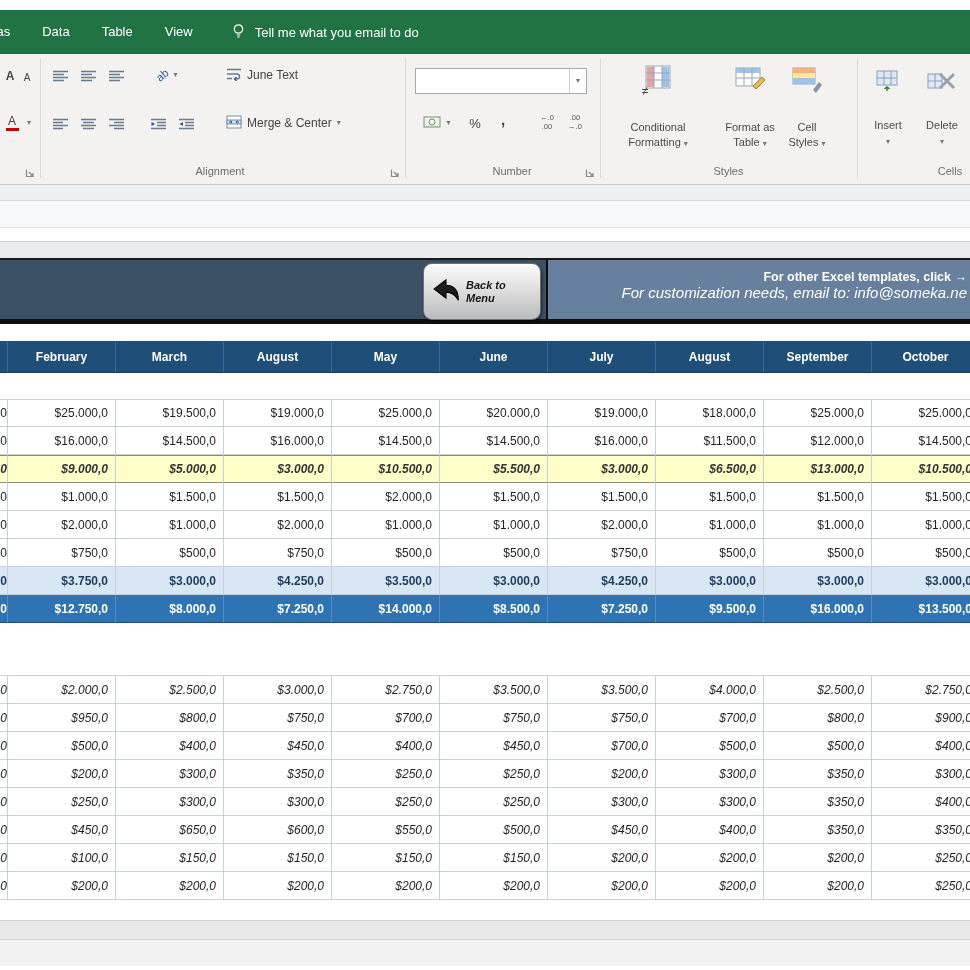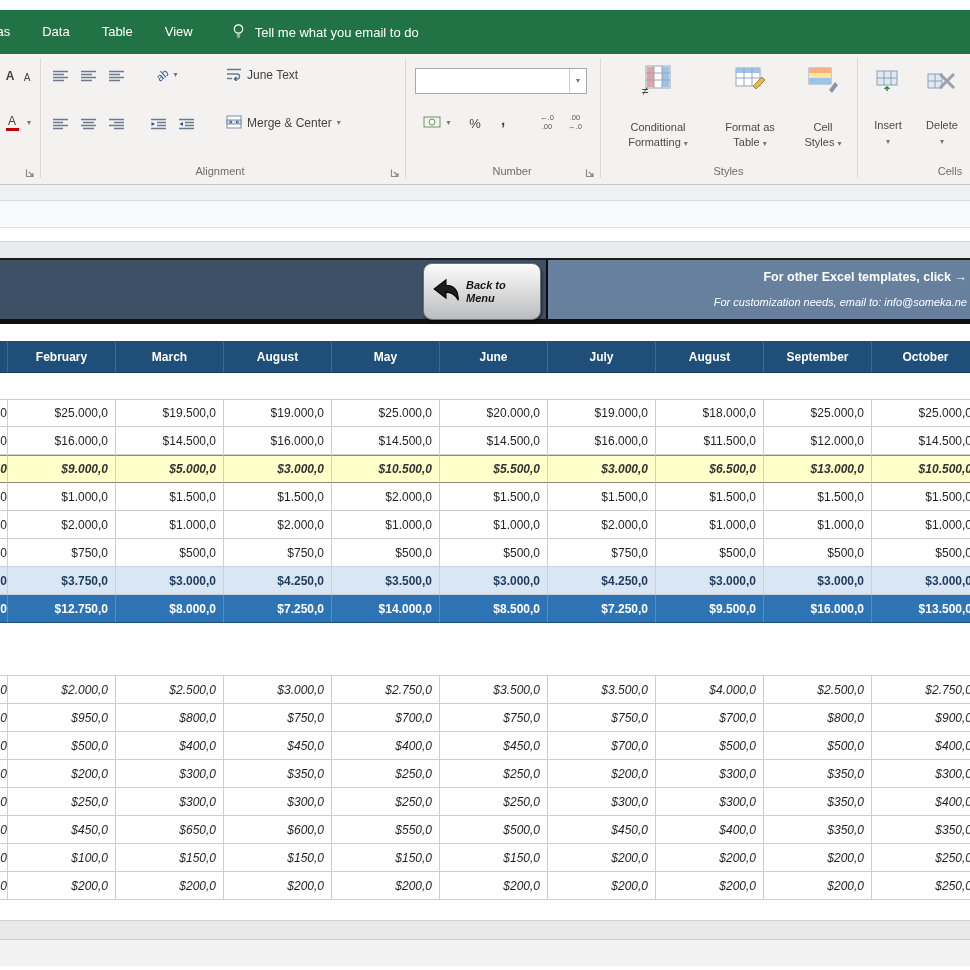--- a/index.html
+++ b/index.html
@@ -38,21 +38,21 @@
 
   
   .banner{position:relative;height:66px;background:#3d5166;border-top:2px solid #1a1a1a;border-bottom:5px solid #101010}
   .backbtn{position:absolute;left:423px;top:3px;width:118px;height:57px;border-radius:9px;border:1px solid #6f6f6f;
     background:linear-gradient(#fcfcfc,#d9d9d9 55%,#b9bcc0);box-shadow:inset 0 1px 0 #fff,1px 2px 3px rgba(0,0,0,.55);
     display:flex;align-items:center;gap:5px;padding:0 7px;cursor:pointer}
   .backtxt{font-style:italic;font-weight:bold;font-size:11px;color:#161616;line-height:13px}
   .banright{position:absolute;left:546px;right:0;top:0;bottom:0;background:#66809e;border-left:2px solid #0c0c0c;
     color:#fff;text-align:right;padding:10px 3px 0 0;overflow:hidden}
   .banright .l1{font-weight:bold;font-size:12.5px;white-space:nowrap}
-  .banright .l2{font-style:italic;font-size:11px;margin-top:12px;white-space:nowrap}
+  .banright .l2{font-style:italic;font-size:15px;margin-top:0;white-space:nowrap}
 
   .gapwhite{height:17px;background:#fff}
 
   
   .mrow{display:flex;height:28px}
   .cell{width:108px;flex:0 0 108px;display:flex;align-items:center;justify-content:flex-end;padding-right:7px;
     border-right:1px solid #c3d1e0;border-bottom:1px solid #c3d1e0;font-size:12px;color:#1f1f1f;background:#fff;overflow:hidden;white-space:nowrap}
   .jan{width:8px;flex:0 0 8px;padding:0;justify-content:flex-end}
   .mhead{display:flex;height:32px}
   .mhead .cell{background:#1f4e79;color:#fff;font-weight:bold;justify-content:center;padding:0;
@@ -274,21 +274,21 @@
         <svg width="32" height="32">
             <rect x="2" y="4" width="24" height="18" fill="#fff" stroke="#95a5b8"></rect>
             <rect x="2" y="4" width="24" height="5" fill="#9ec3e6"></rect>
             <path d="M2 14h24M10 4v18M18 4v18" stroke="#95a5b8" fill="none"></path>
             <path d="M19 22l9-9 3 3-9 9z" fill="#e8b84b" stroke="#a8843a"></path>
           </svg>
       </span>
       <div class="bl">Format as</div>
       <div class="bl"><span>Table</span> <span class="caret">▾</span></div>
     </div>
-    <div class="bigbtn" style="left:792px;width:62px">
+    <div class="bigbtn" style="left:776px;width:62px">
       <span class="ic">
         <svg width="32" height="32">
             <rect x="2" y="4" width="22" height="16" fill="#fff" stroke="#95a5b8"></rect>
             <rect x="2" y="4" width="22" height="5" fill="#f4b183"></rect>
             <rect x="2" y="9" width="22" height="5" fill="#ffe699"></rect>
             <rect x="2" y="14" width="22" height="6" fill="#9dc3e6"></rect>
             <path d="M22 26l6-8 3 3-6 8z" fill="#8897a8"></path>
           </svg>
       </span>
       <div class="bl">Cell</div>

